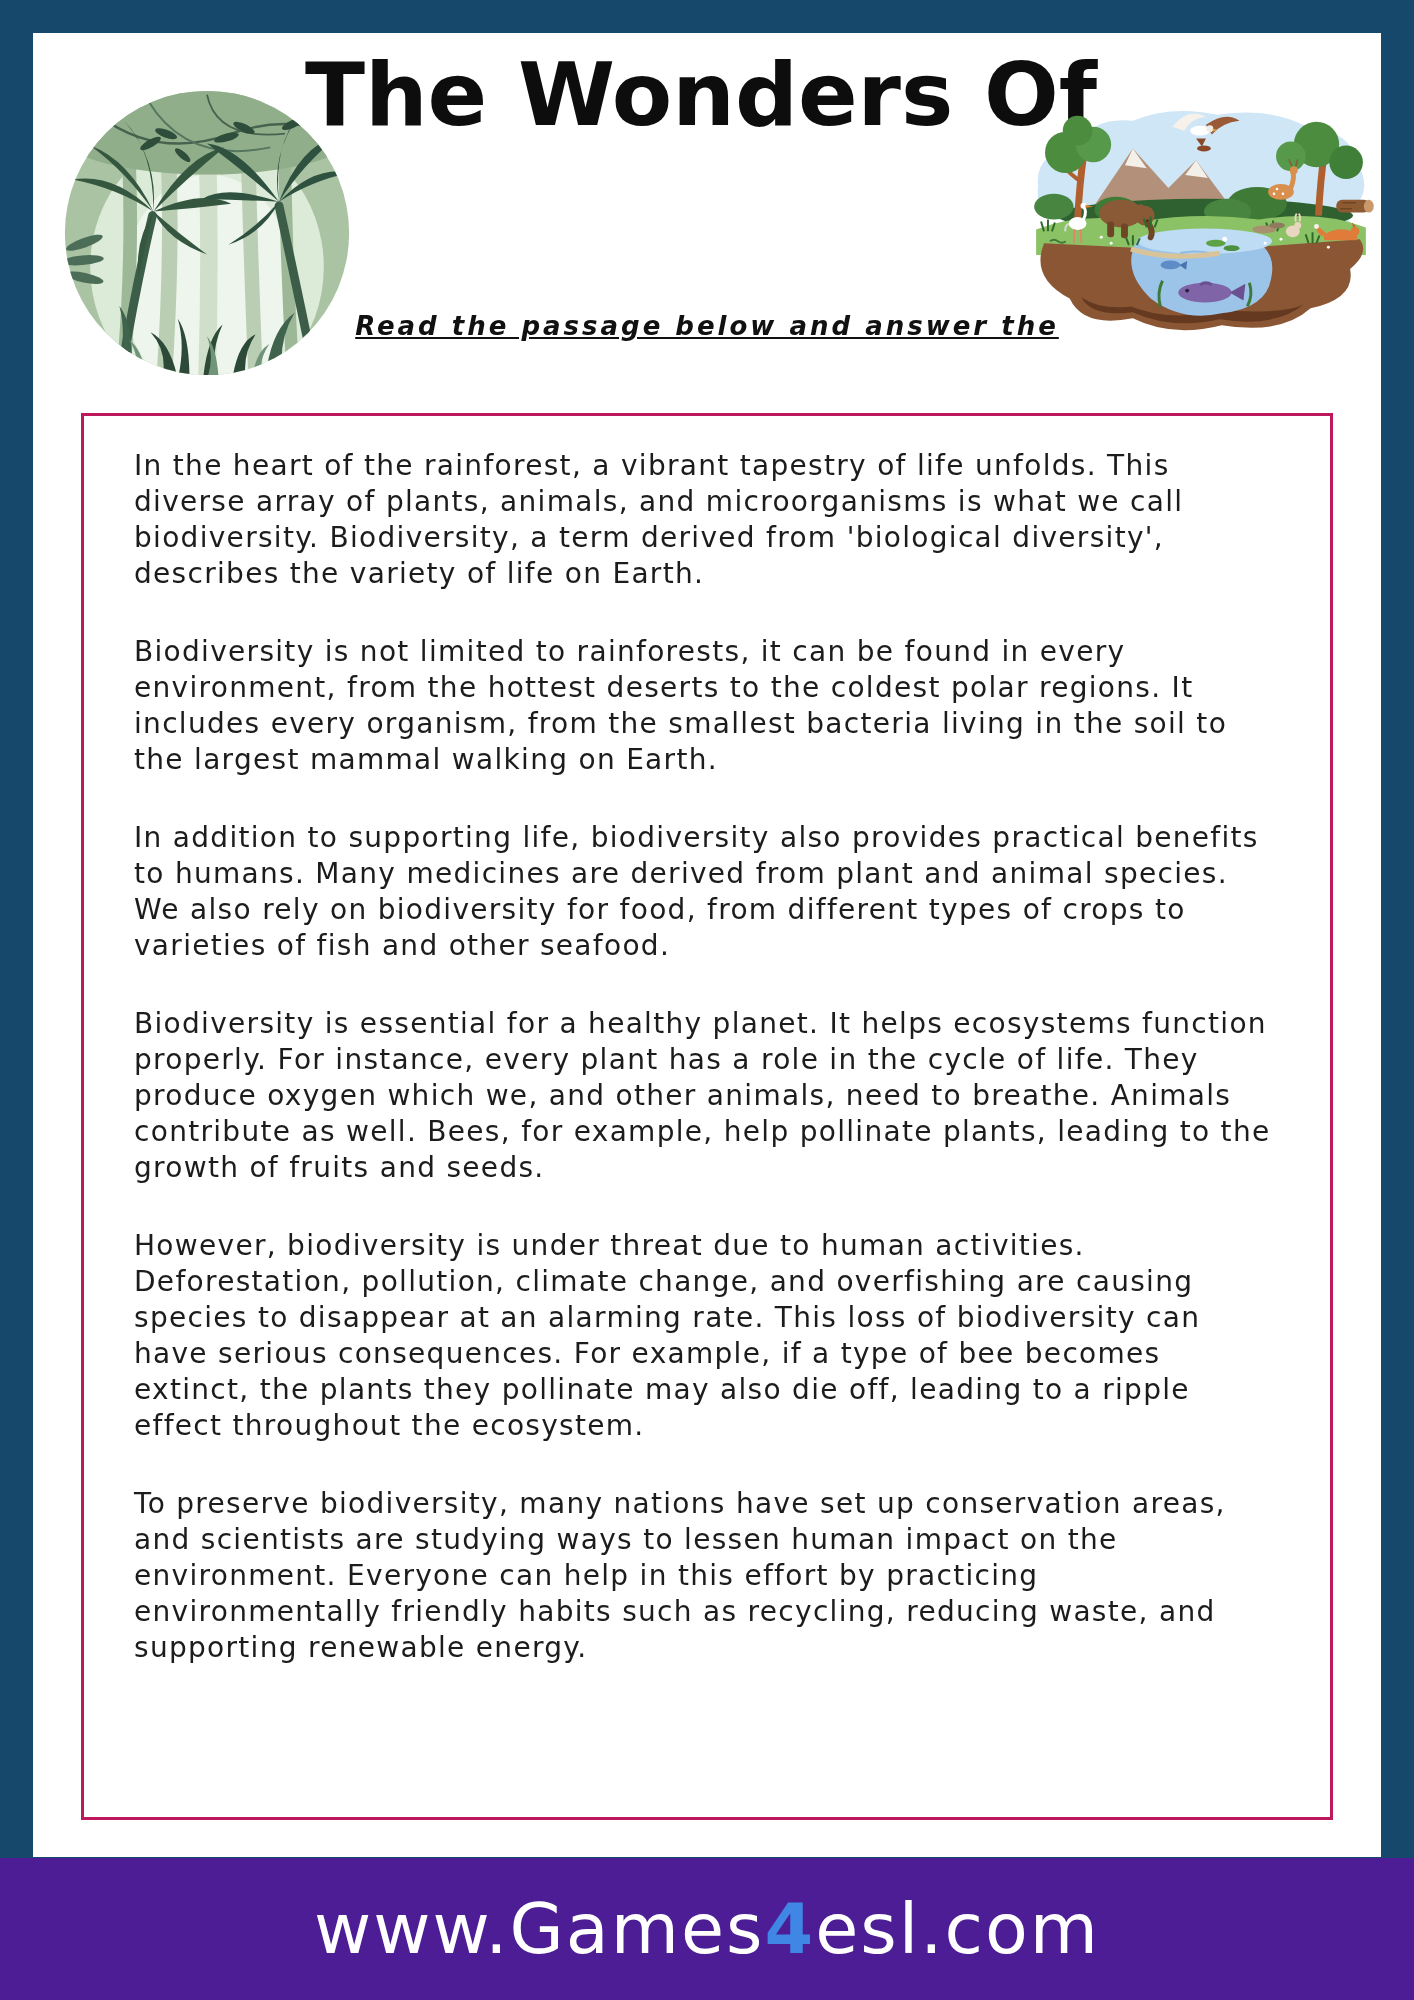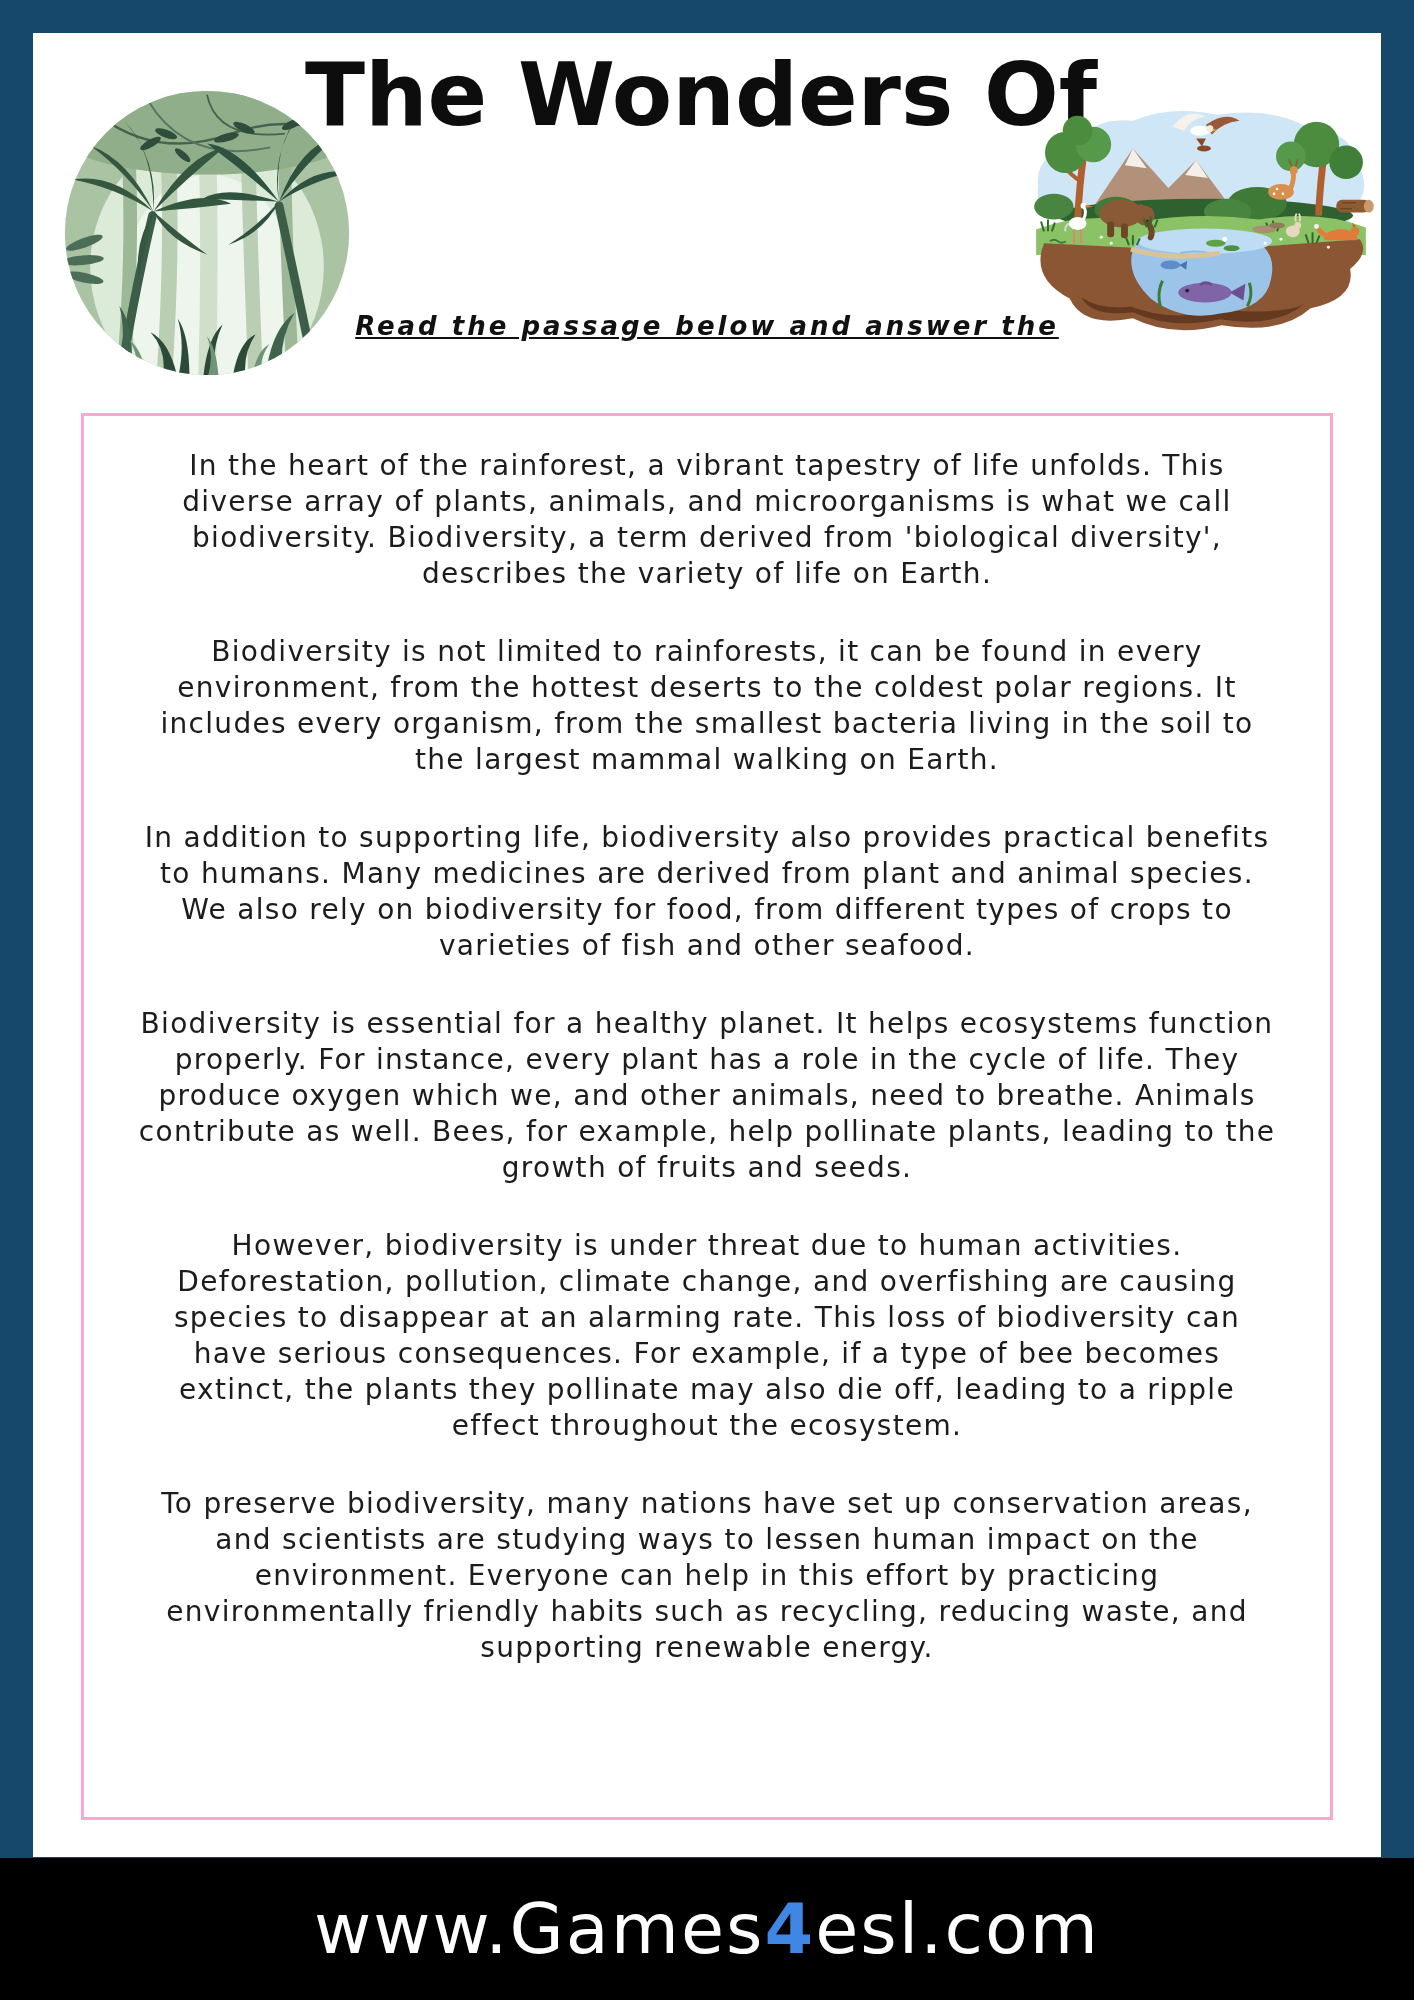--- a/index.html
+++ b/index.html
@@ -23,34 +23,34 @@
     letter-spacing:0px;
   }
   .instruction{
     position:absolute;left:0;right:0;top:272px;text-align:center;
     font-weight:700;font-style:italic;color:#111;
     font-size:26px;line-height:42px;letter-spacing:3px;text-decoration:underline;
   }
   
   .passage-box{
     position:absolute;left:48px;top:380px;width:1252px;height:1407px;
-    border:3px solid #f9a8d4;box-sizing:border-box;
+    border:3px solid #be185d;box-sizing:border-box;
     padding:32px 50px 20px;
-    text-align:center;
+    text-align:left;
   }
   .passage-box p{
     margin:0 0 42px 0;
     font-size:28px;line-height:36px;letter-spacing:1.3px;
     color:#1c1c1c;
   }
   
   .footer-band{
     position:absolute;left:0;right:0;bottom:0;height:142px;
     display:flex;align-items:center;justify-content:center;
-    background:#000000;
+    background:#4c1d95;
   }
   .footer-url{
     color:#ffffff;font-size:70px;letter-spacing:2px;font-weight:400;
   }
   .footer-url .accent{color:#3F86E5;font-weight:700;}
 </style>
 </head>
 <body>
 
 <div class="sheet">

